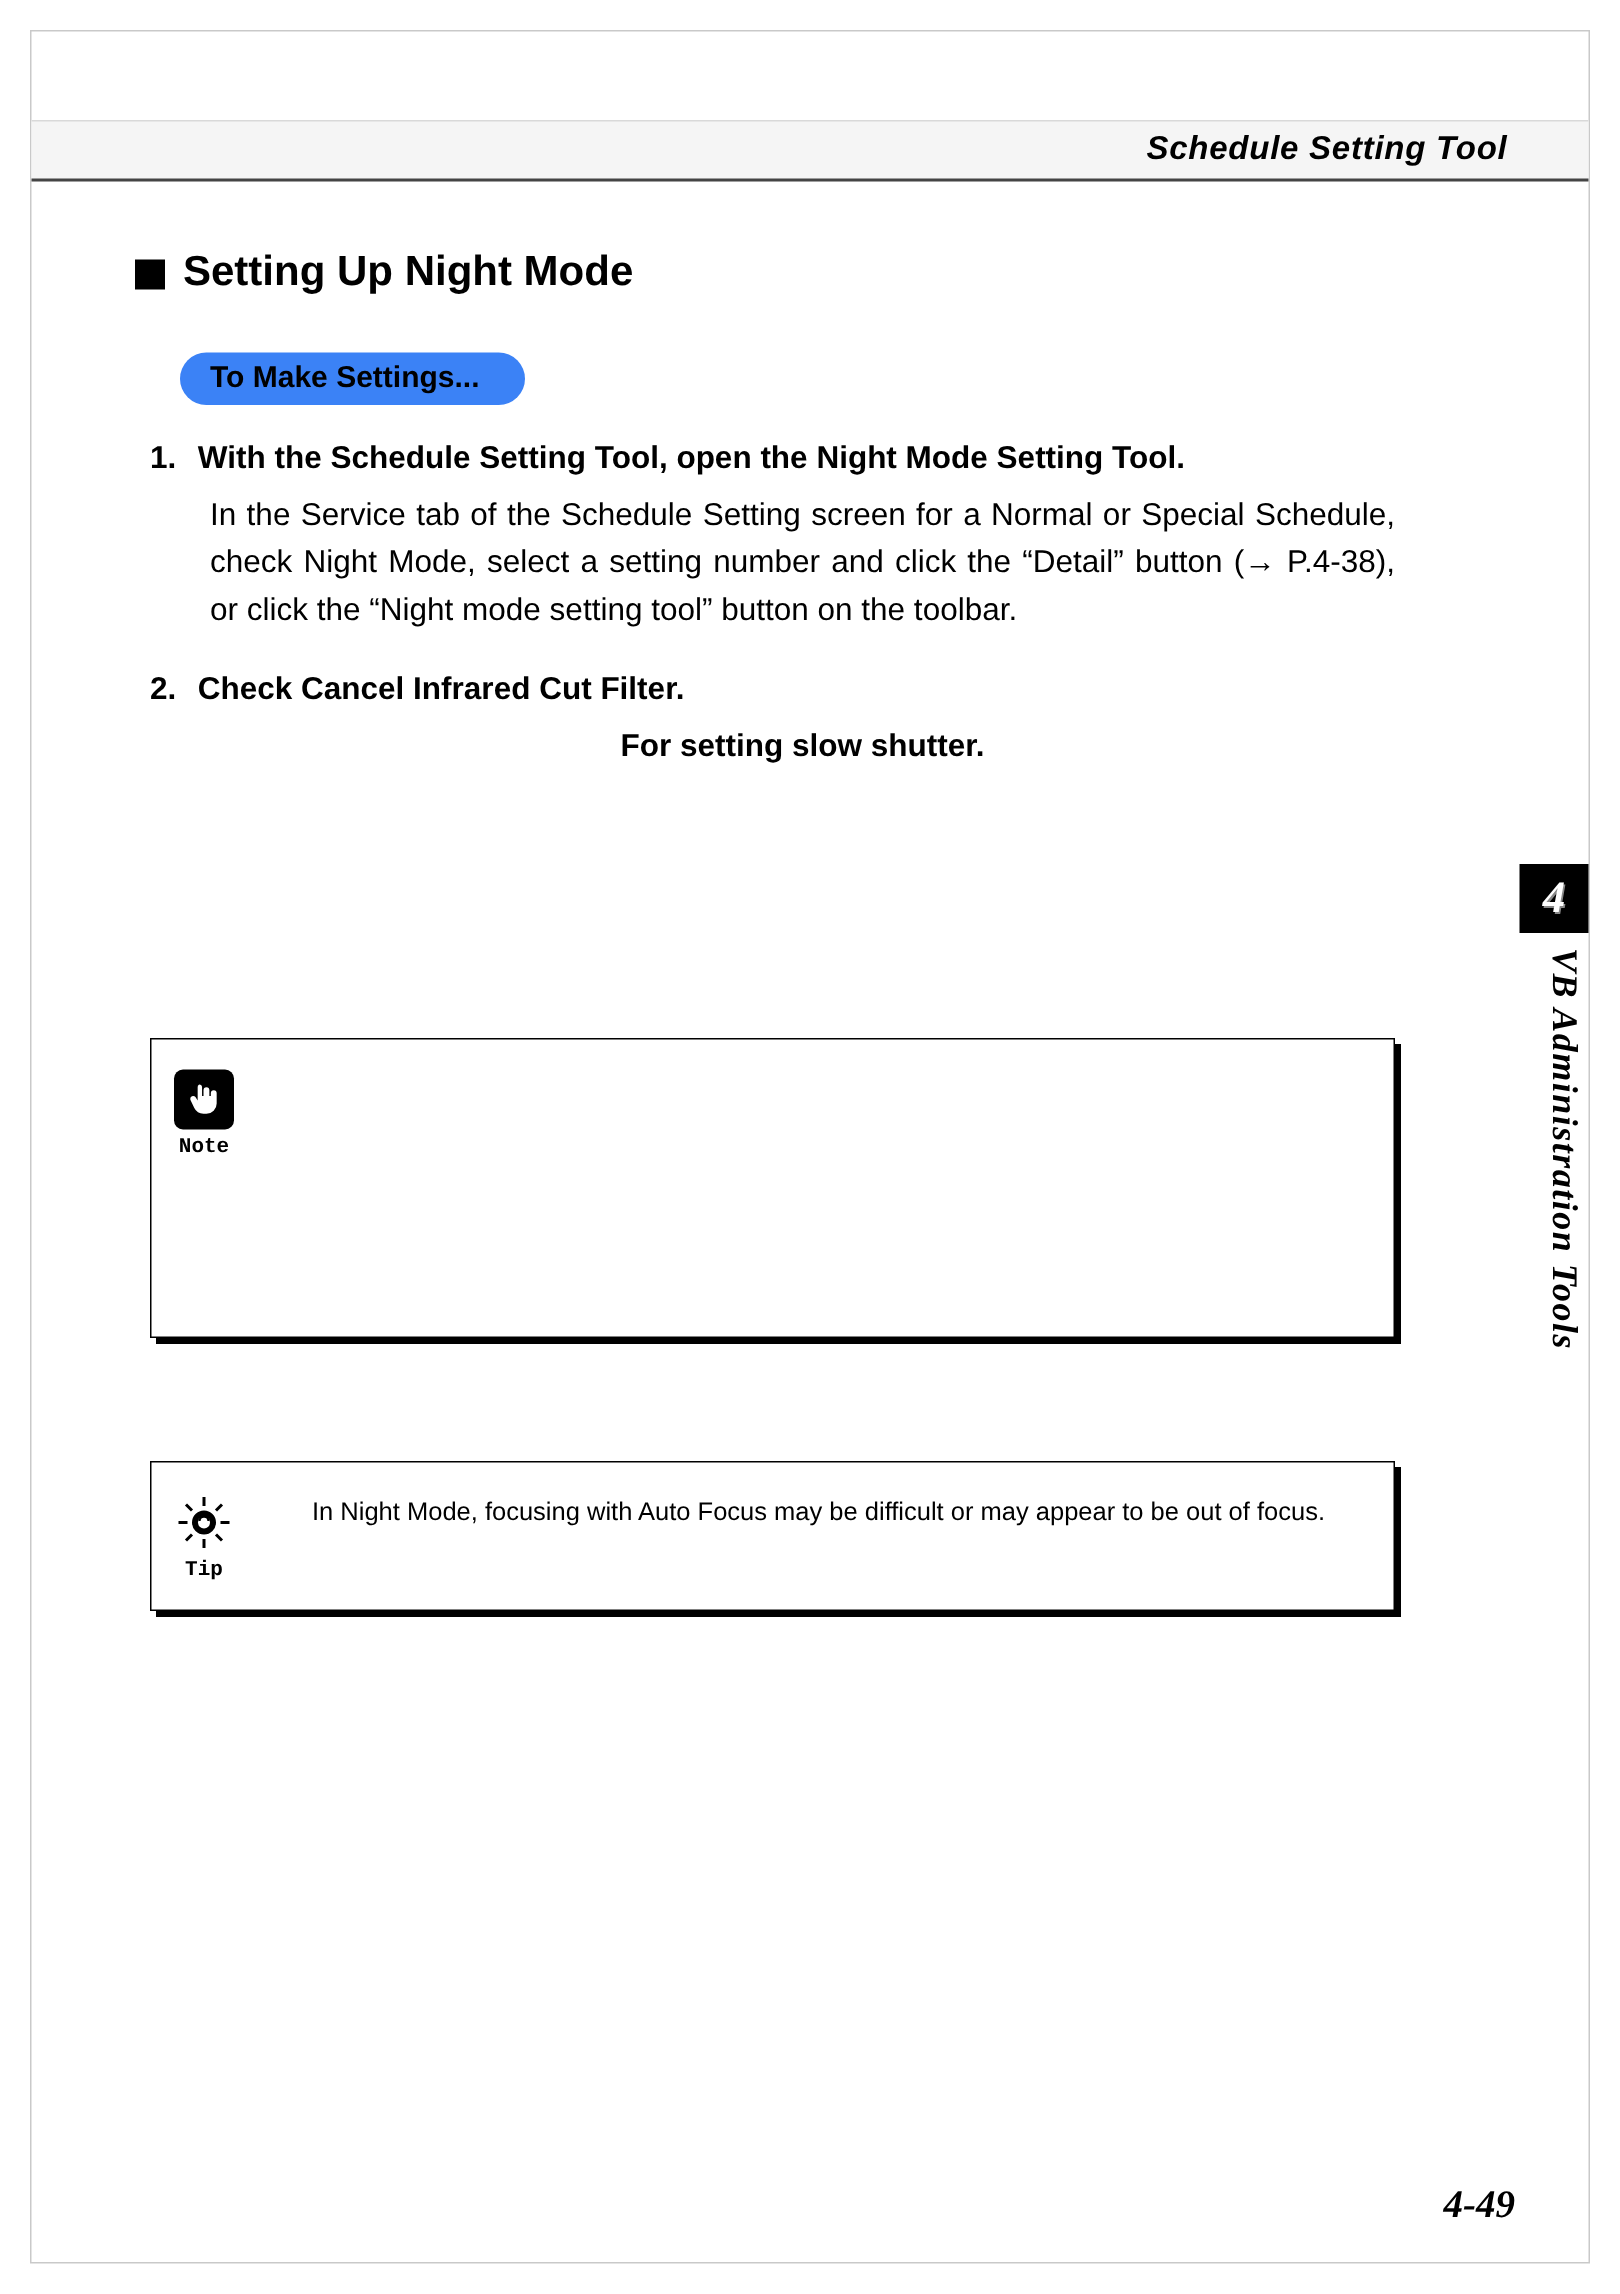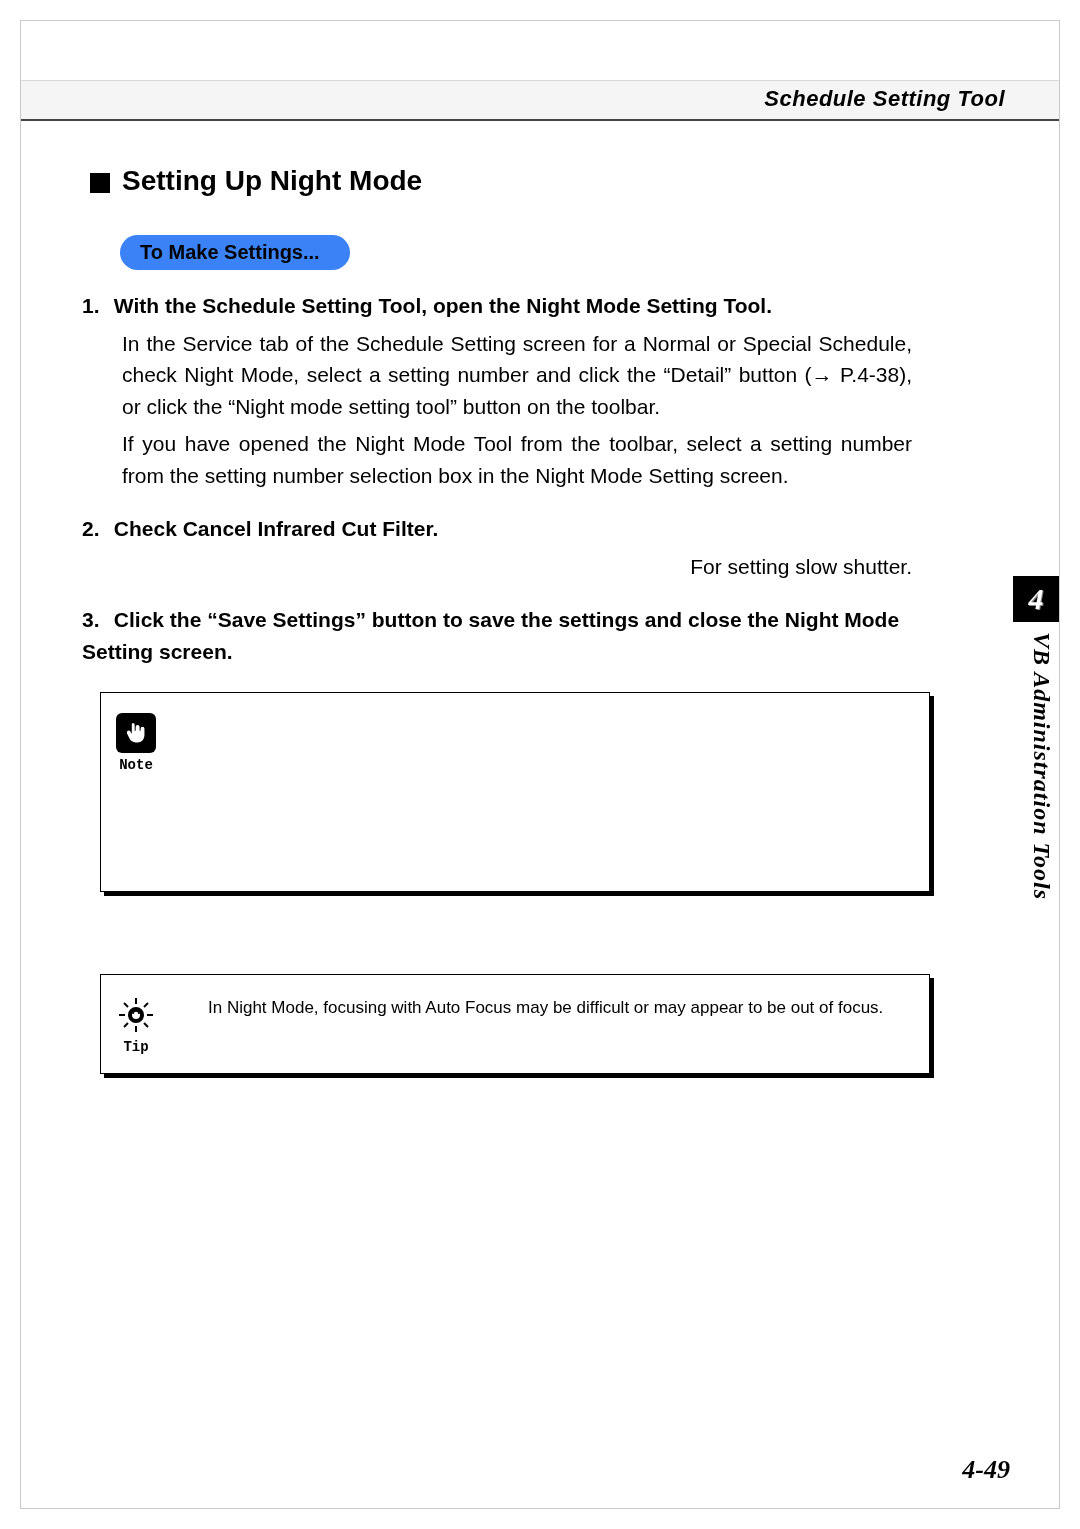--- a/index.html
+++ b/index.html
@@ -57,21 +57,21 @@
     top:235px;
     background:#3b82f6;
     border-radius:18px;
     padding:6px 30px 6px 20px;
     font-size:20px;
     font-weight:bold;
     display:inline-block;
   }
   .body-block{
     position:absolute;
-    left:82px;
+    left:100px;
     top:290px;
     width:830px;
     font-size:21px;
     line-height:1.5;
   }
   .step-num{
     font-weight:bold;
     display:inline-block;
     width:26px;
   }
@@ -219,30 +219,25 @@
   <span>Setting Up Night Mode</span>
 </div>
 
 <div class="pill">To Make Settings...</div>
 
 <div class="body-block">
   <div>
     <span class="step-num">1.</span>
     <span class="step-title">With the Schedule Setting Tool, open the Night Mode Setting Tool.</span>
     <div class="step-body">In the Service tab of the Schedule Setting screen for a Normal or Special Schedule, check Night Mode, select a setting number and click the “Detail” button (→ P.4-38), or click the “Night mode setting tool” button on the toolbar.</div>
-    <div class="step-body">If you have opened the Night Mode Tool from the toolbar, select a setting number from the setting number selection box in the Night Mode Setting screen.</div>
   </div>
   <div class="step2">
     <span class="step-num">2.</span>
     <span class="step-title">Check Cancel Infrared Cut Filter.</span>
-    <div class="step-body" style="text-align:right;">For setting slow shutter.</div>
-  </div>
-  <div class="step3">
-    <span class="step-num">3.</span>
-    <span class="step-title">Click the “Save Settings” button to save the settings and close the Night Mode Setting screen.</span>
+    <div class="step-body" style="text-align:center;font-weight:bold;">For setting slow shutter.</div>
   </div>
 </div>
 
 <div class="note-box">
   <div class="note-icon-wrap">
     <div class="note-icon">
       <svg viewBox="0 0 24 24" width="26" height="26" fill="white">
         <path d="M9 2a2 2 0 0 1 2 2v6h1V6a2 2 0 1 1 4 0v4h1V8a2 2 0 1 1 4 0v7a7 7 0 0 1-7 7h-2a7 7 0 0 1-6.3-3.9L3 12.5A2 2 0 0 1 6.5 10.7L8 13V4a2 2 0 0 1 1-2z" transform="scale(0.9) translate(1,1)"></path>
       </svg>
     </div>

